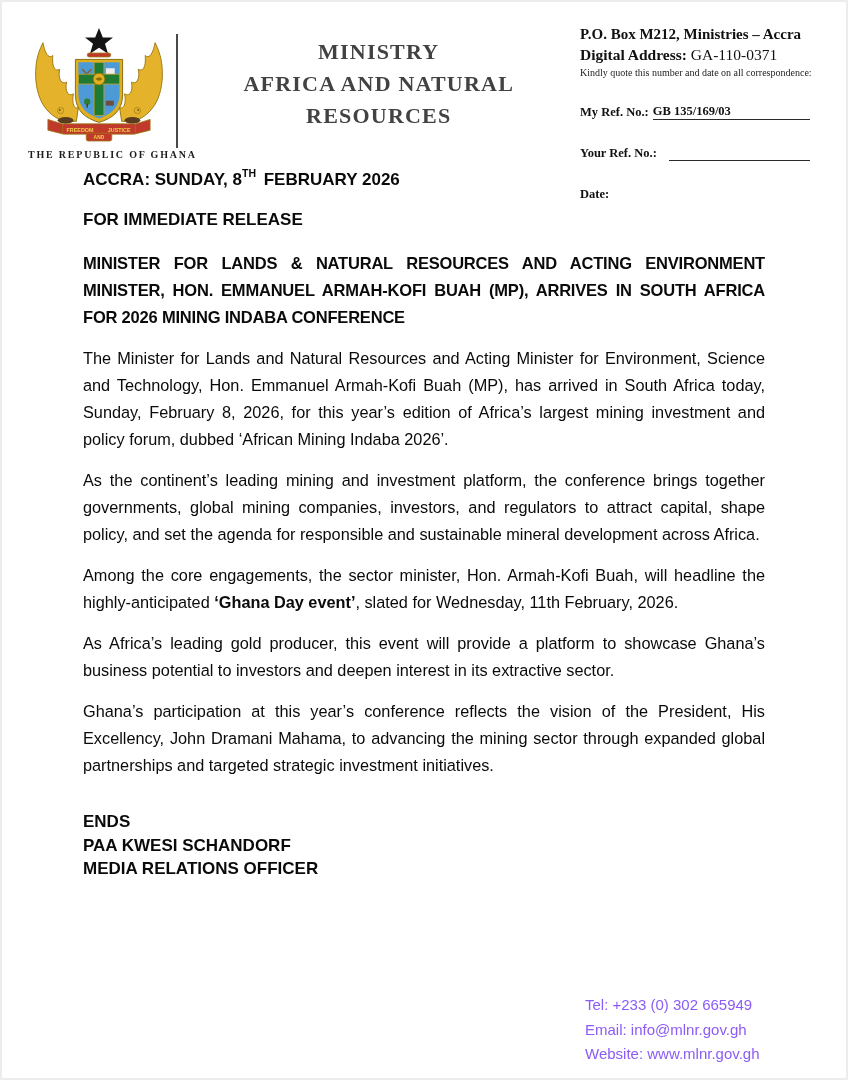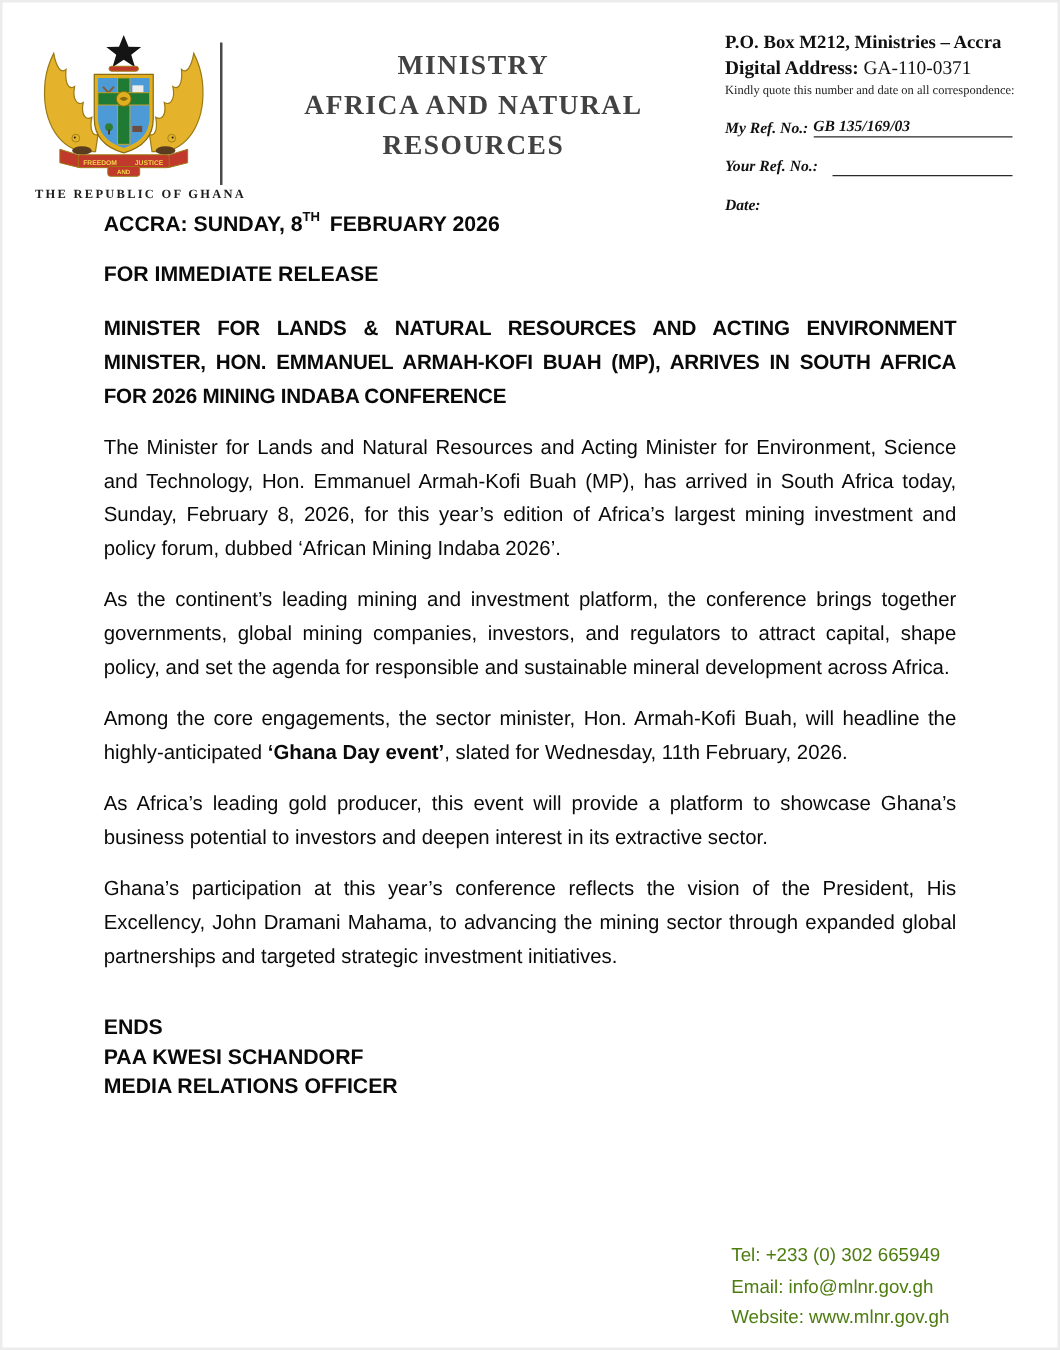--- a/index.html
+++ b/index.html
@@ -19,35 +19,35 @@
   .title-col {
     flex:1; text-align:center; padding-top:10px;
     font-family:"Liberation Serif", serif; font-weight:700; font-size:22px;
     color:#424242; letter-spacing:1.2px; line-height:32px;
   }
   .addr-col { width:230px; flex:0 0 auto; font-family:"Liberation Serif", serif; color:#111; }
   .addr-line1 { font-weight:700; font-size:15px; white-space:nowrap; }
   .addr-line2 { font-size:15.5px; margin-top:3px; white-space:nowrap; }
   .addr-line2 .lbl { font-weight:700; }
   .addr-note { font-size:10px; margin-top:3px; white-space:nowrap; color:#222; }
-  .ref-row { display:flex; align-items:flex-end; font-weight:700; font-size:12.5px; margin-top:16px;font-style:italic; }
+  .ref-row { display:flex; align-items:flex-end; font-weight:700; font-size:12.5px; margin-top:26px; }
   .ref-row .lbl { margin-right:4px; white-space:nowrap; }
   .ref-underlined { border-bottom:1.5px solid #2a2a2a; white-space:nowrap; }
   .ref-fill { flex:1; border-bottom:1.5px solid #2a2a2a; height:1px; }
   .ref-fill.gap { margin-left:8px; }
   
   .bodytext { padding:0 81px; }
   .dateline { font-weight:700; font-size:17px; line-height:20px; margin-top:18px; white-space:nowrap; }
   .dateline sup { font-size:10.5px; line-height:0; position:relative; top:-1px; vertical-align:super; margin-right:3px; }
   .release { font-weight:700; font-size:17px; line-height:20px; margin-top:20px; }
   .headline { font-weight:700; font-size:16.5px; line-height:27px; margin-top:20px; text-align:justify; letter-spacing:-0.2px; }
   p.para { font-size:16.3px; line-height:27px; margin:7px 0 0 0; padding-top:7px; text-align:justify; }
   p.para strong { font-weight:700; }
   .sig { font-weight:700; font-size:17px; line-height:23.5px; margin-top:31px; }
-  .contact { position:absolute; left:583px; top:991px; font-size:15px; line-height:24.5px; color:#4d7c0f; }
+  .contact { position:absolute; left:583px; top:991px; font-size:15px; line-height:24.5px; color:#8b5cf6; }
 </style>
 </head>
 <body>
 
 <div class="page">
 
   <div class="header">
 
     <div class="crest-col">
       <svg width="138" height="116" viewBox="0 0 140 118" aria-hidden="true">

